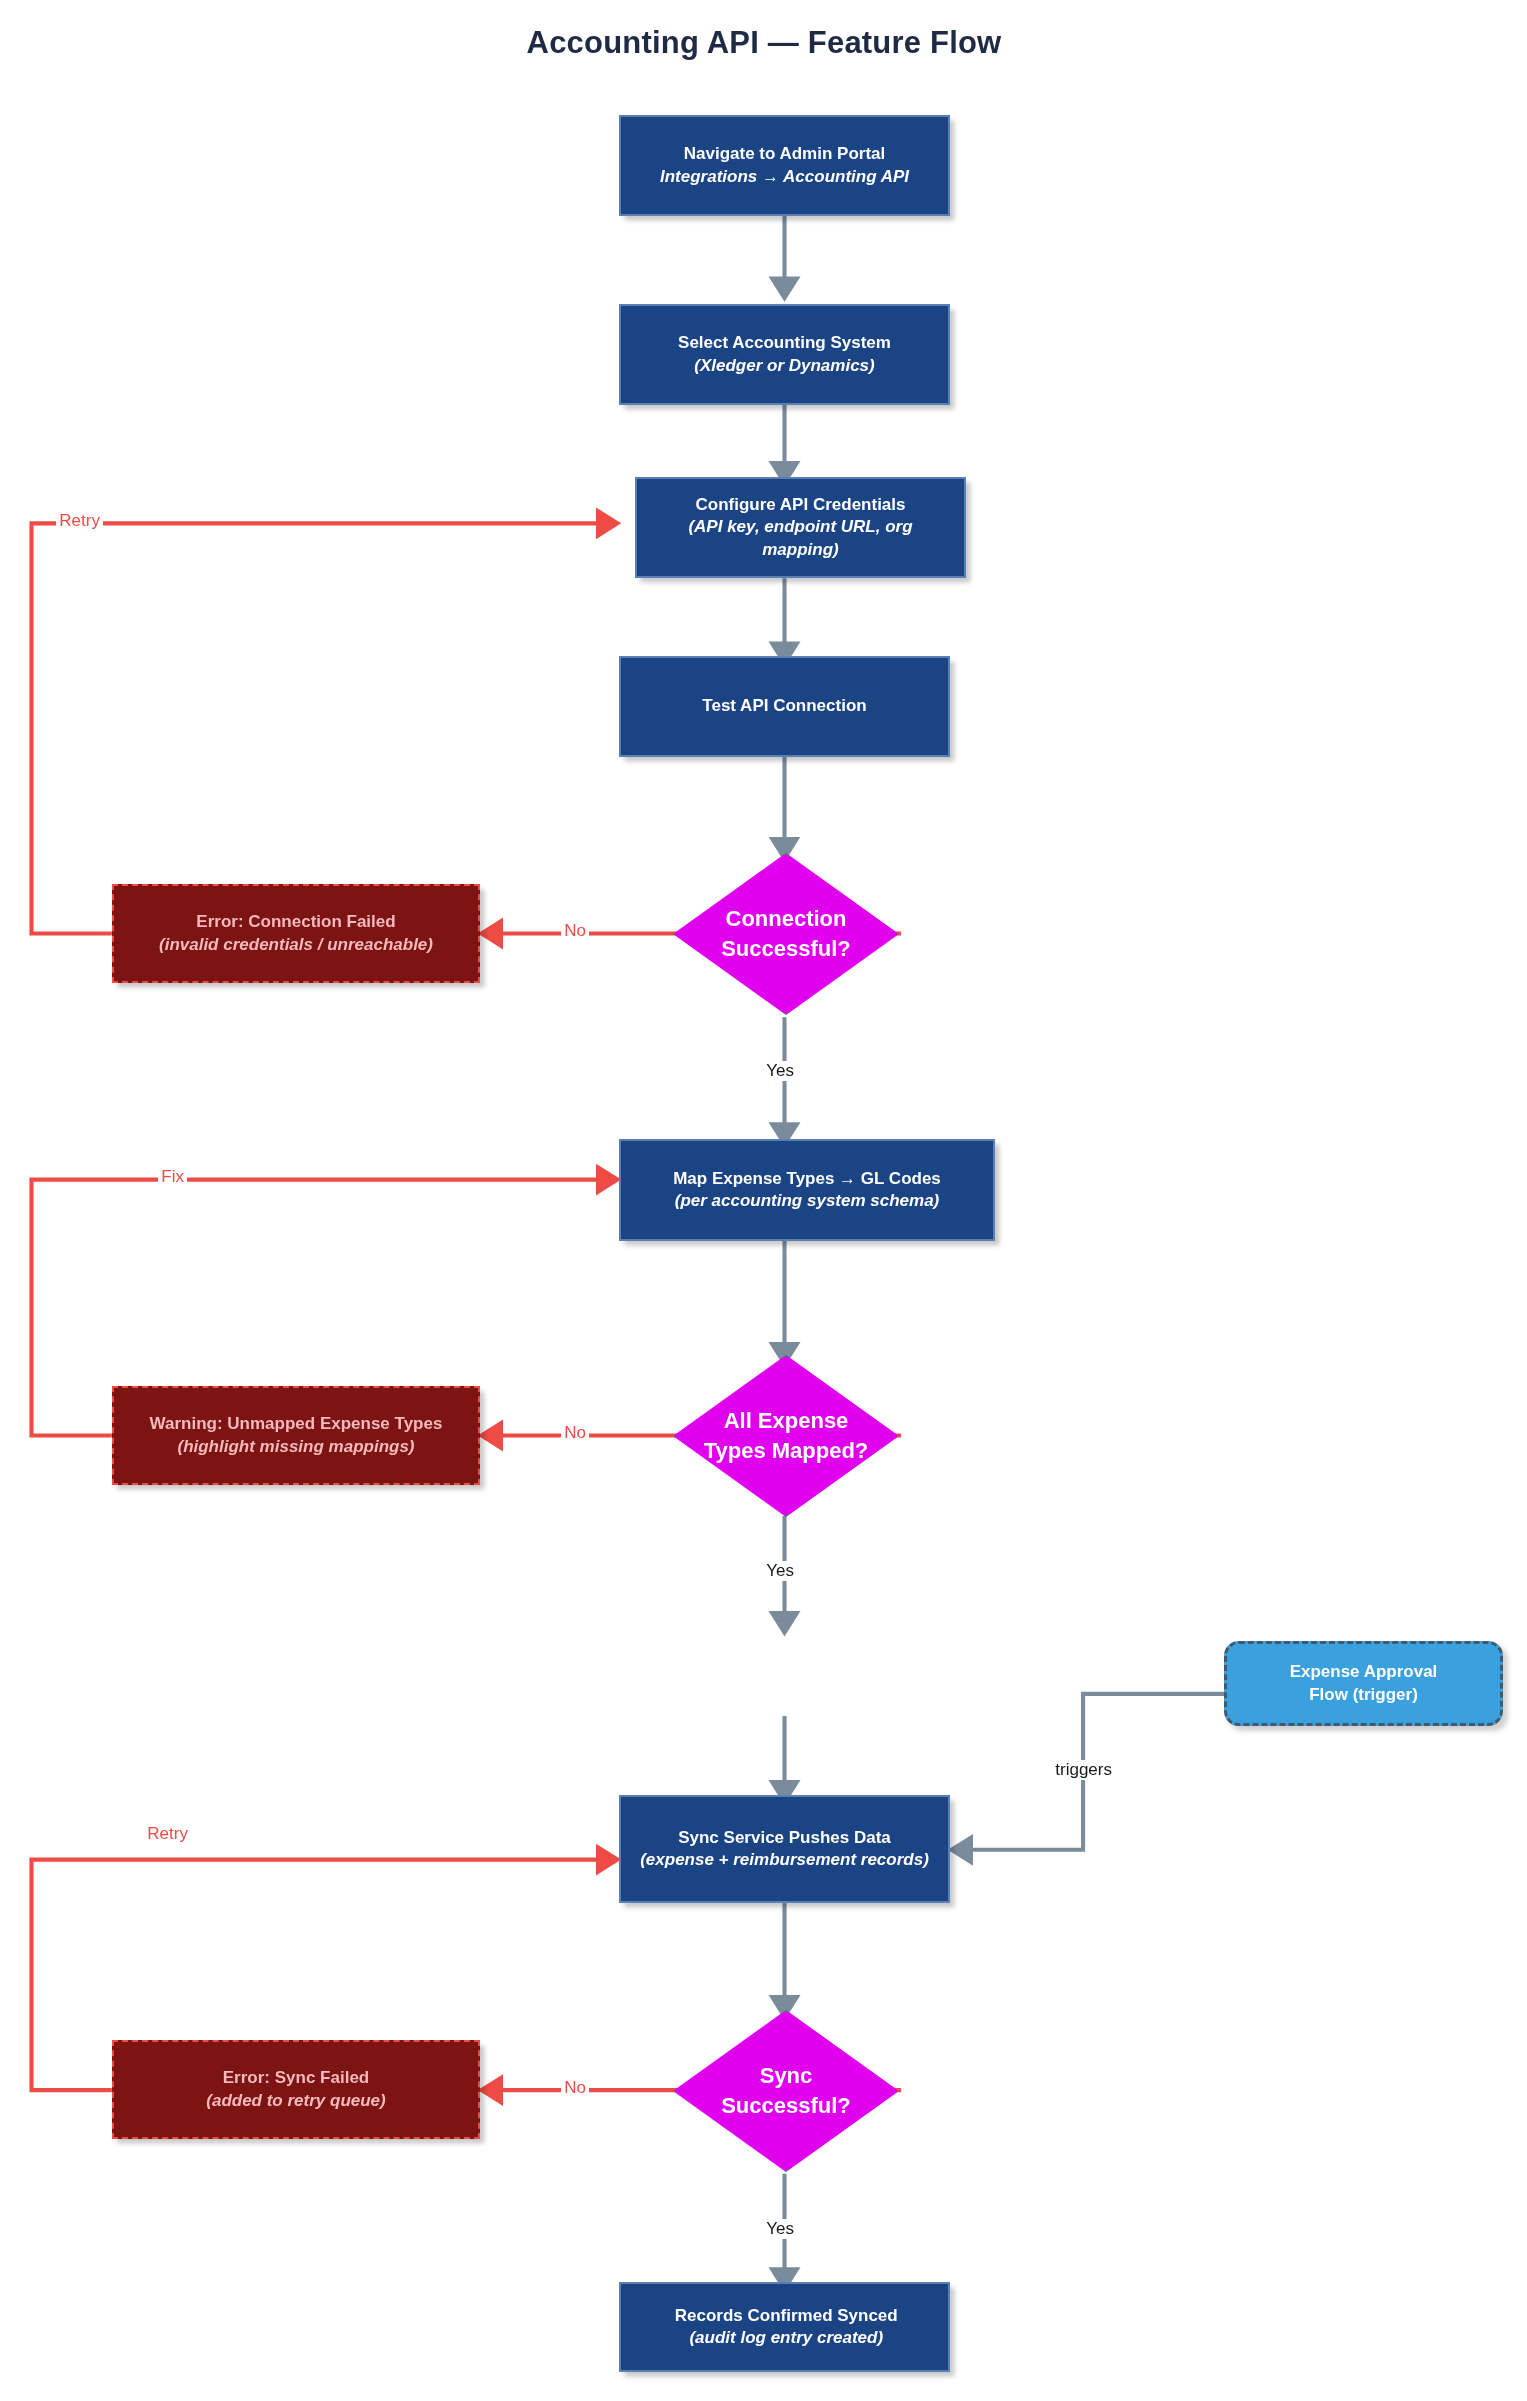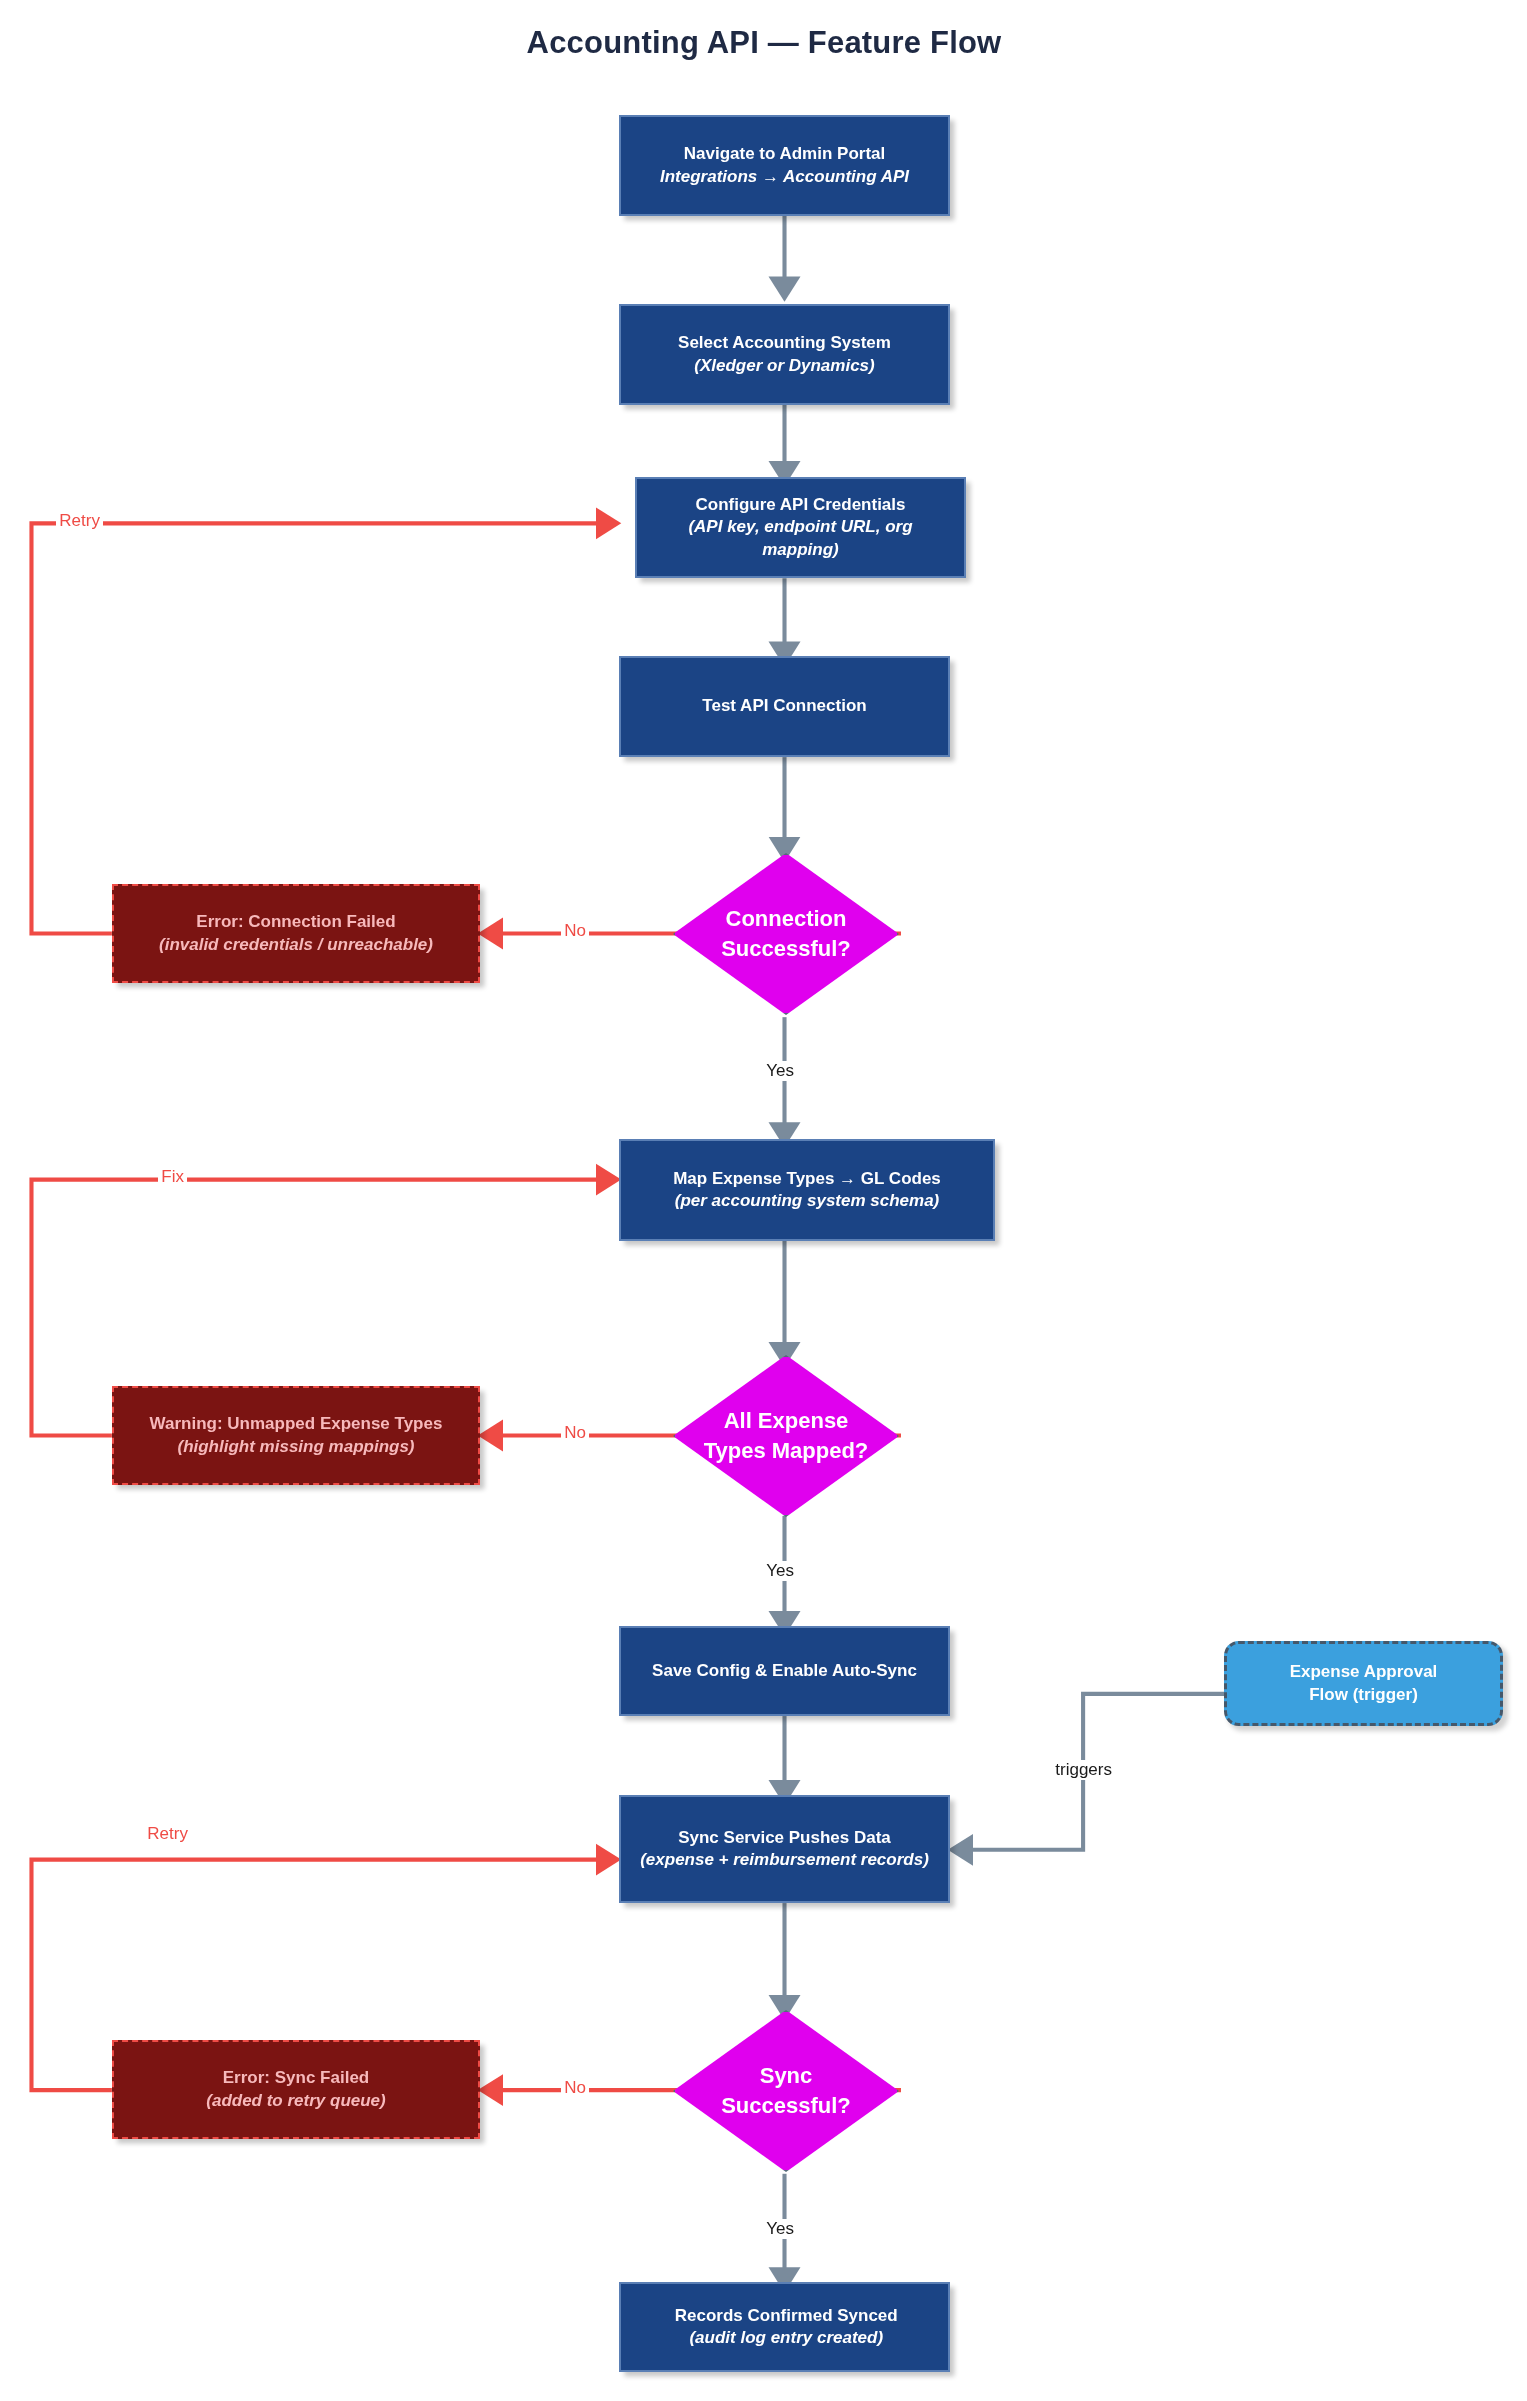--- a/index.html
+++ b/index.html
@@ -227,23 +227,20 @@
       <span>All Expense</span>
       <span>Types Mapped?</span>
     </div>
   </div>
 
   <div class="node errnode" style="left:112px; top:1386px; width:368px; height:99px;">
     <span class="ln1">Warning: Unmapped Expense Types</span>
     <span class="ln2">(highlight missing mappings)</span>
   </div>
 
-  <div class="node process" style="left:619px; top:1626px; width:331px; height:90px;">
-    <span class="ln1">Save Config &amp; Enable Auto-Sync</span>
-  </div>
 
   <div class="node process" style="left:619px; top:1795px; width:331px; height:108px;">
     <span class="ln1">Sync Service Pushes Data</span>
     <span class="ln2">(expense + reimbursement records)</span>
   </div>
 
   <div class="node trigger" style="left:1224px; top:1641px; width:279px; height:85px;">
     <span>Expense Approval</span>
     <span>Flow (trigger)</span>
   </div>

